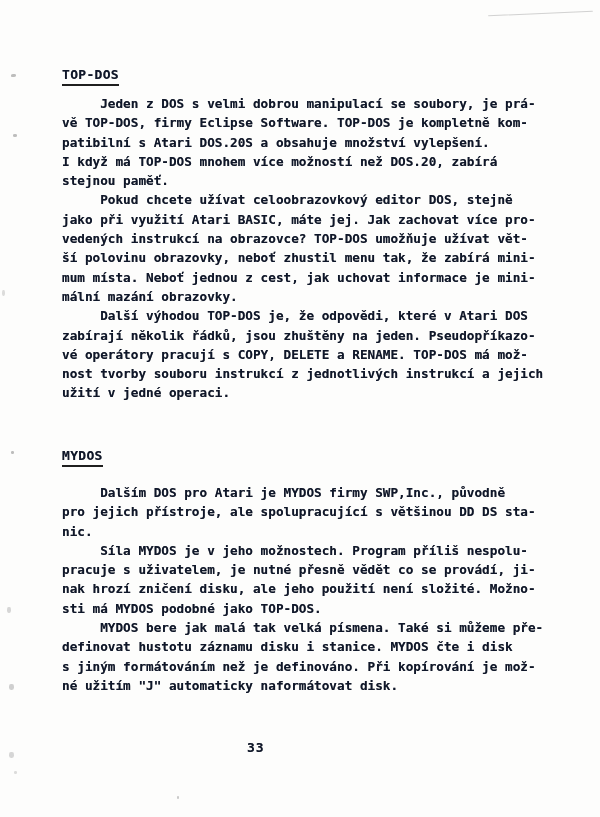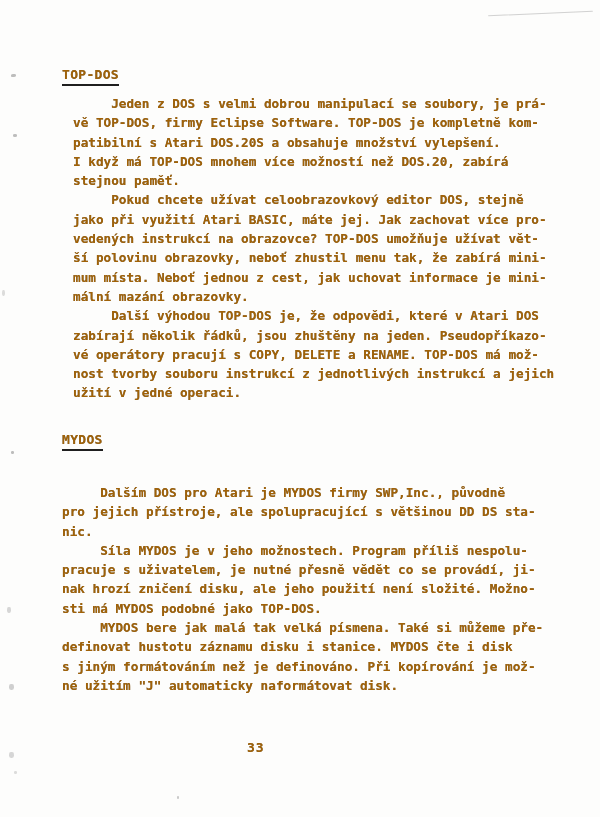--- a/index.html
+++ b/index.html
@@ -9,21 +9,21 @@
     height: 817px;
     overflow: hidden;
     background: #ffffff;
   }
   .page {
     position: relative;
     width: 600px;
     height: 817px;
     background: #fdfdfc;
     font-family: "DejaVu Sans Mono", "Liberation Mono", monospace;
-    color: #a16207;
+    color: #0f172a;
   }
   .heading {
     position: absolute;
     left: 62px;
     font-size: 13px;
     font-weight: bold;
     letter-spacing: 0.3px;
     line-height: 15px;
     border-bottom: 2px solid #1f1f1f;
     padding-bottom: 2px;
@@ -33,22 +33,22 @@
     position: absolute;
     left: 62px;
     font-size: 12.7px;
     font-weight: bold;
     line-height: 19.3px;
     white-space: pre;
     letter-spacing: 0px;
     text-shadow: 0 0 0.6px rgba(25,25,25,0.55);
   }
   #sec0-heading { top: 67px; }
-  #sec0-body    { top: 94px; margin-left: 11px; }
-  #sec1-heading { top: 432px; }
+  #sec0-body    { top: 94px; }
+  #sec1-heading { top: 448px; }
   #sec1-body    { top: 451px; margin-top: 32px; }
   .page-number {
     position: absolute;
     left: 247px;
     top: 740px;
     font-size: 13px;
     font-weight: bold;
     letter-spacing: 1px;
     text-shadow: 0 0 0.6px rgba(25,25,25,0.55);
   }

